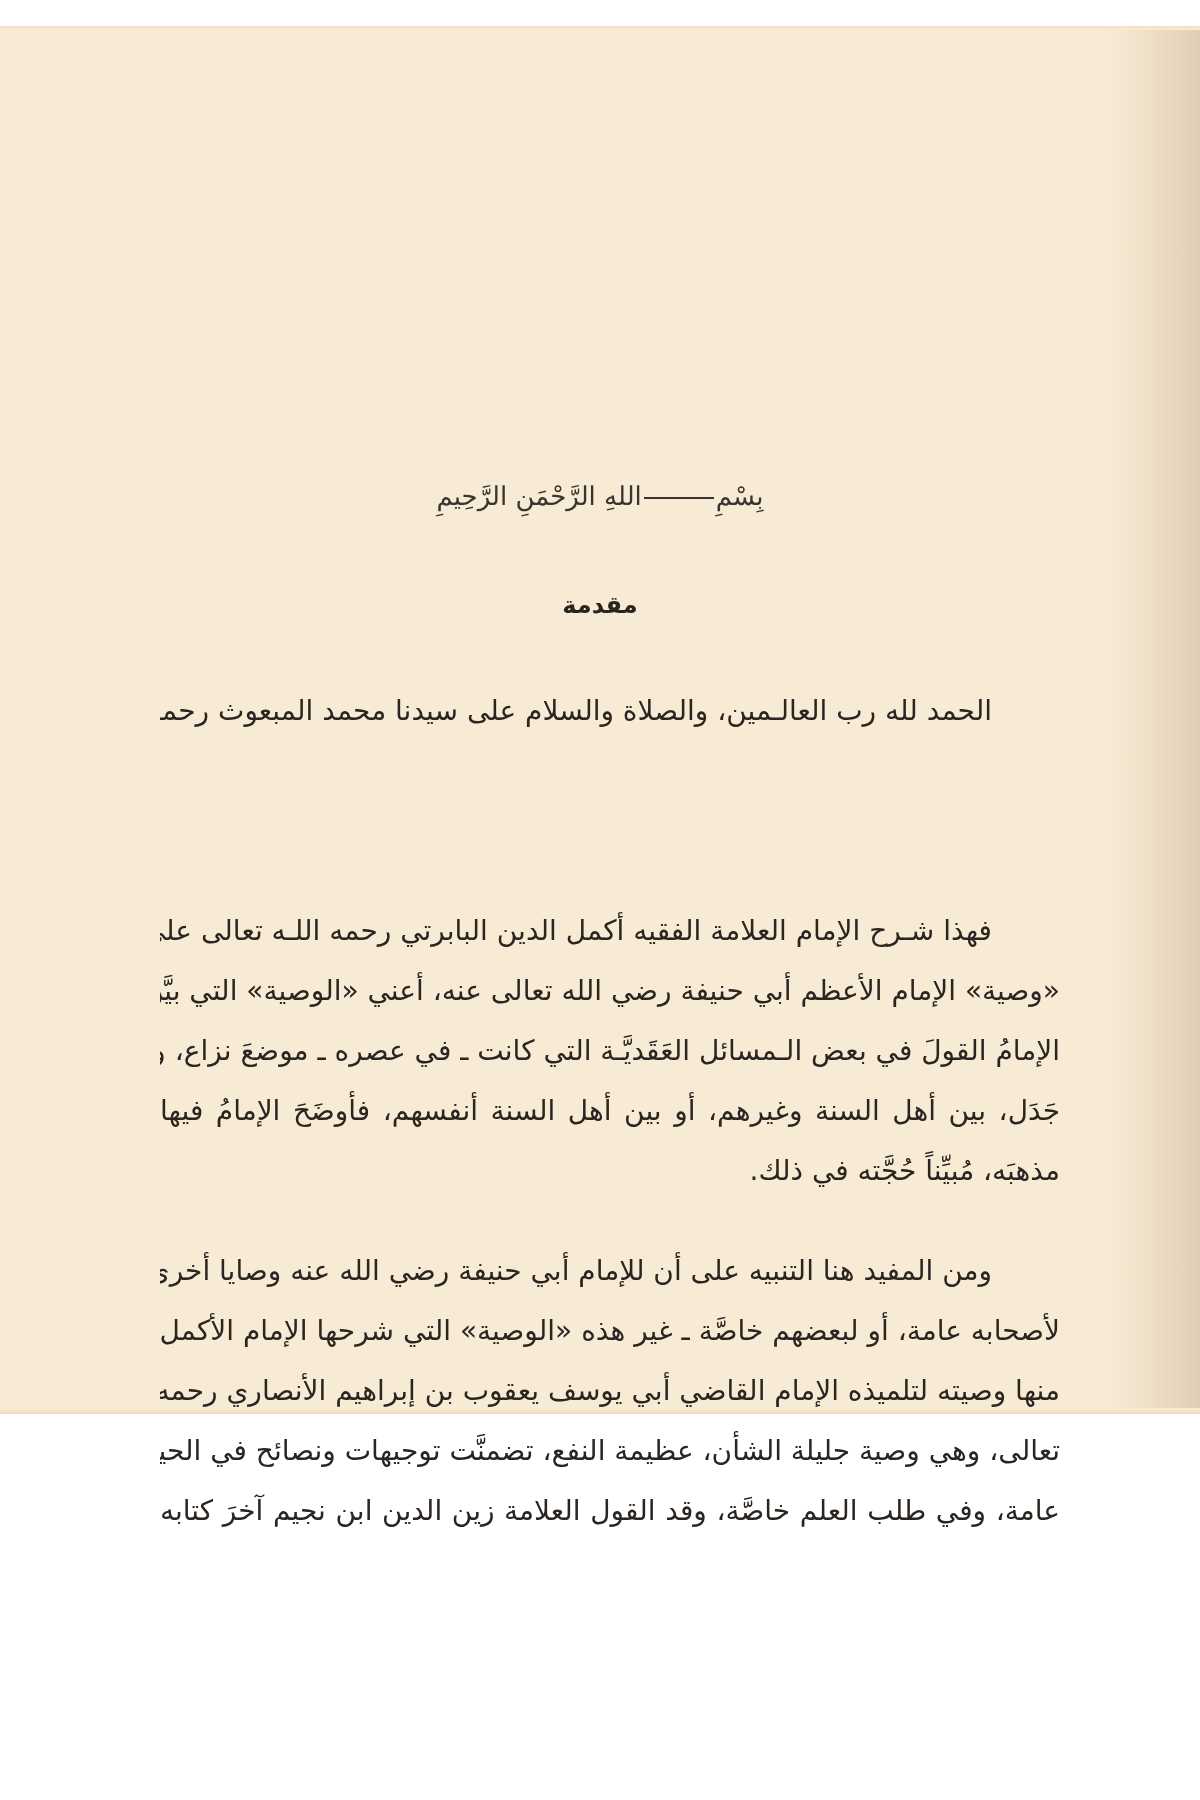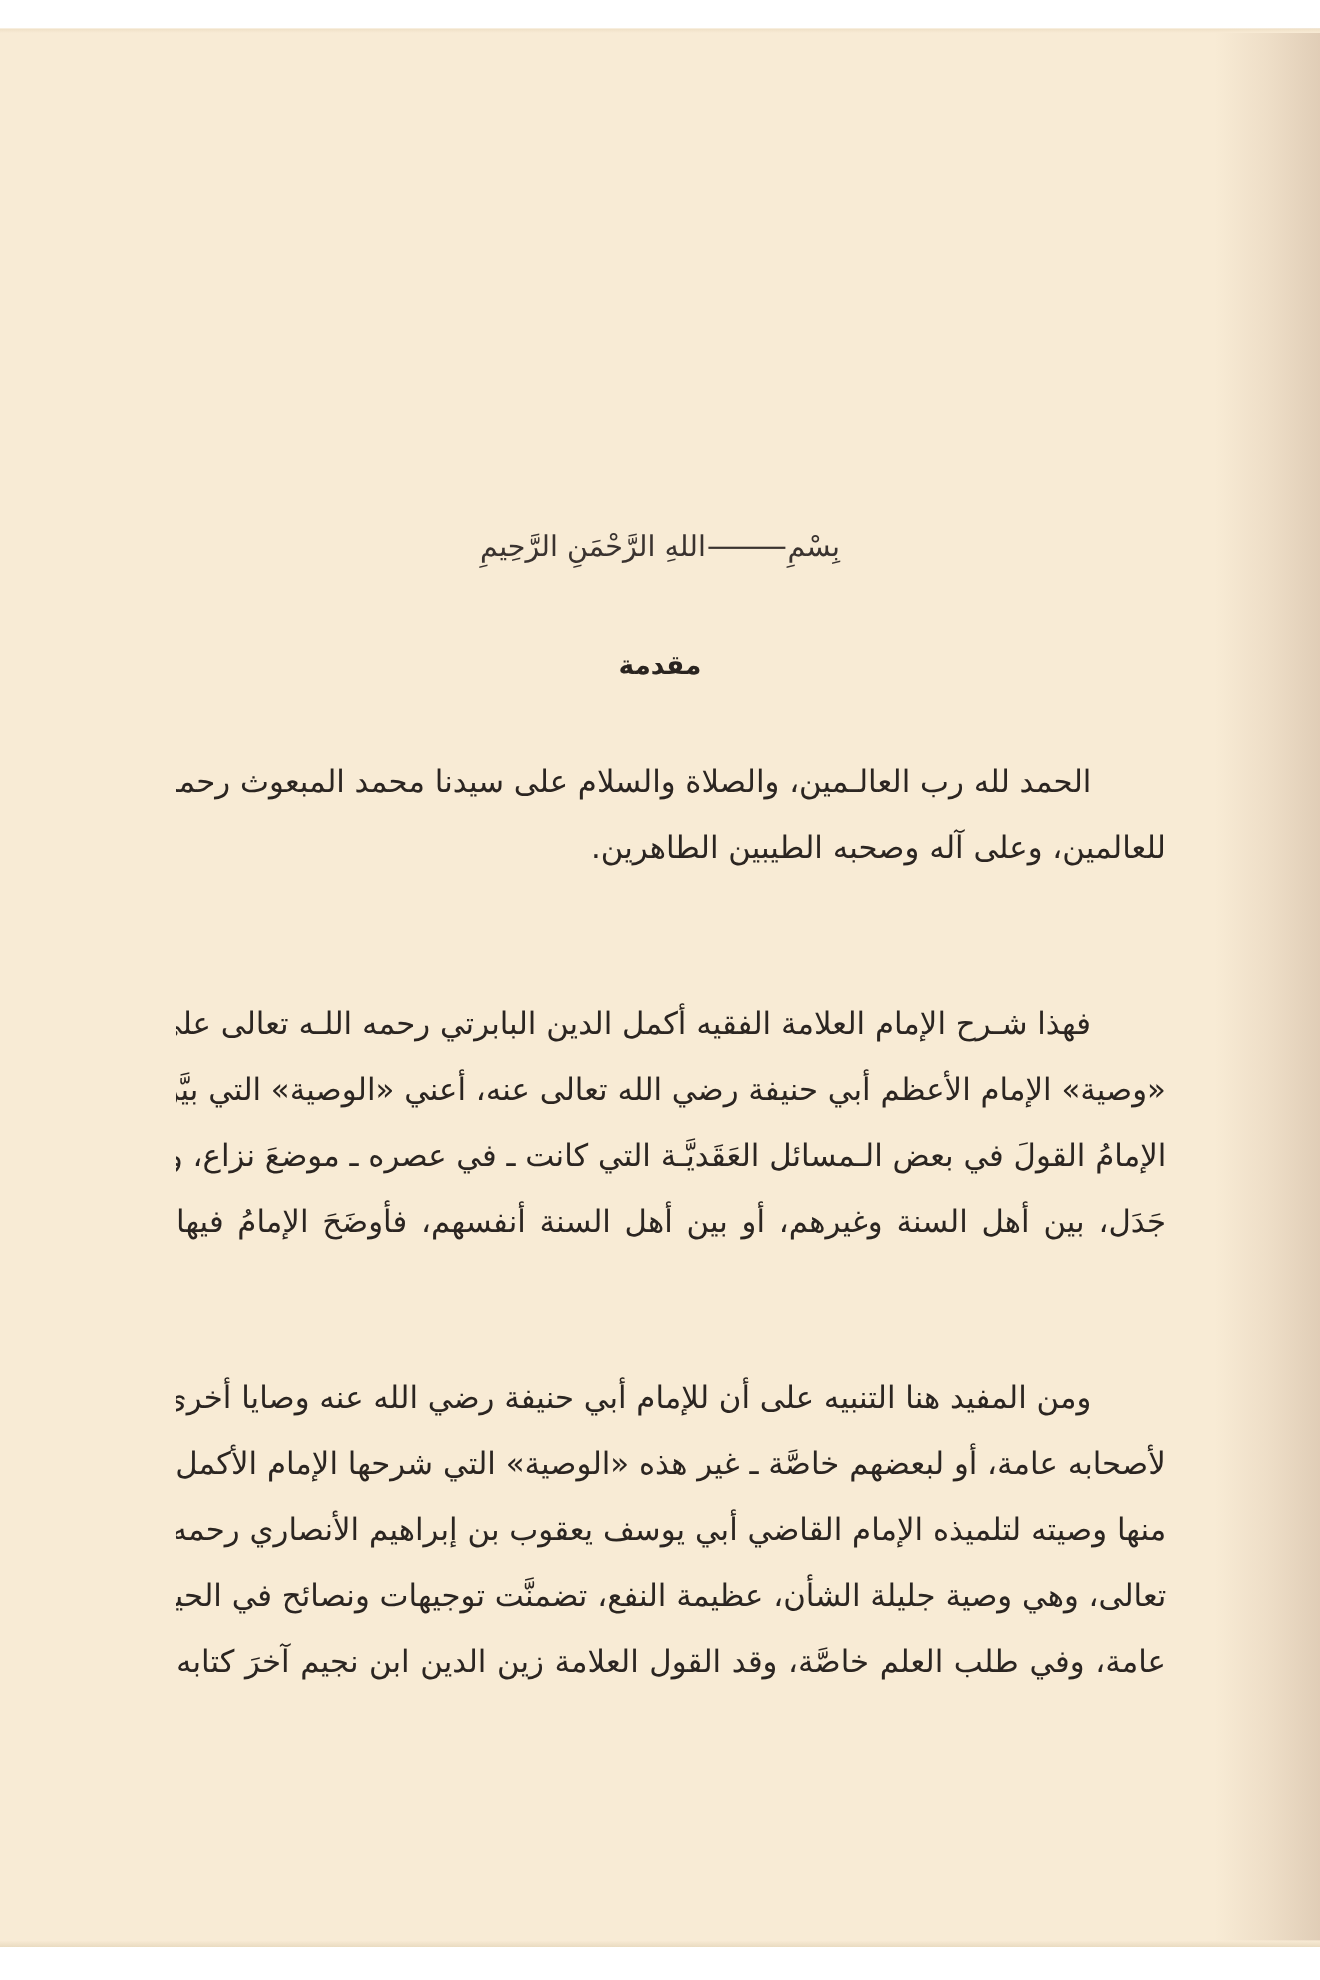--- a/index.html
+++ b/index.html
@@ -7,21 +7,21 @@
       width: 1200px;
       height: 1800px;
       background: #ffffff;
       overflow: hidden;
     }
     .page {
       position: absolute;
       left: 0;
       top: 26px;
       width: 1200px;
-      height: 1744px;
+      height: 1388px;
       background:
         linear-gradient(to right, rgba(0,0,0,0) 0%, rgba(0,0,0,0) 92%, rgba(150,110,80,0.10) 96%, rgba(140,100,75,0.22) 100%),
         #f8ebd5;
       padding-left: 23px;
     }
     .page-top-edge {
       position: absolute; left: 0; top: 0; width: 1200px; height: 4px;
       background: linear-gradient(#efe0c6, #f8ebd5);
     }
     .page-bottom-edge {
@@ -90,29 +90,29 @@
   <div class="page-top-edge"></div>
 
   <div class="bismillah">
     <span>بِسْمِ</span><span class="kashida"></span><span>اللهِ الرَّحْمَنِ الرَّحِيمِ</span>
   </div>
 
   <div class="heading">مقدمة</div>
 
   <div class="body-text p1">
     <span class="line indent">الحمد لله رب العالـمين، والصلاة والسلام على سيدنا محمد المبعوث رحمة</span>
-    <span class="line last">للعالمين، وعلى آله وصحبه الطيبين الطاهرين.</span>
   </div>
 
 
   <div class="body-text p2">
     <span class="line indent">فهذا شـرح الإمام العلامة الفقيه أكمل الدين البابرتي رحمه اللـه تعالى على</span>
     <span class="line">«وصية» الإمام الأعظم أبي حنيفة رضي الله تعالى عنه، أعني «الوصية» التي بيَّن فيها</span>
     <span class="line">الإمامُ القولَ في بعض الـمسائل العَقَديَّـة التي كانت ـ في عصره ـ موضعَ نزاع، ومثارَ</span>
     <span class="line">جَدَل، بين أهل السنة وغيرهم، أو بين أهل السنة أنفسهم، فأوضَحَ الإمامُ فيها</span>
+    <span class="line last">مذهبَه، مُبيِّناً حُجَّته في ذلك.</span>
   </div>
 
   <div class="body-text p3">
     <span class="line indent">ومن المفيد هنا التنبيه على أن للإمام أبي حنيفة رضي الله عنه وصايا أخرى</span>
     <span class="line">لأصحابه عامة، أو لبعضهم خاصَّة ـ غير هذه «الوصية» التي شرحها الإمام الأكمل ـ</span>
     <span class="line">منها وصيته لتلميذه الإمام القاضي أبي يوسف يعقوب بن إبراهيم الأنصاري رحمه الله</span>
     <span class="line">تعالى، وهي وصية جليلة الشأن، عظيمة النفع، تضمنَّت توجيهات ونصائح في الحياة</span>
     <span class="line">عامة، وفي طلب العلم خاصَّة، وقد القول العلامة زين الدين ابن نجيم آخرَ كتابه</span>
   </div>
 

